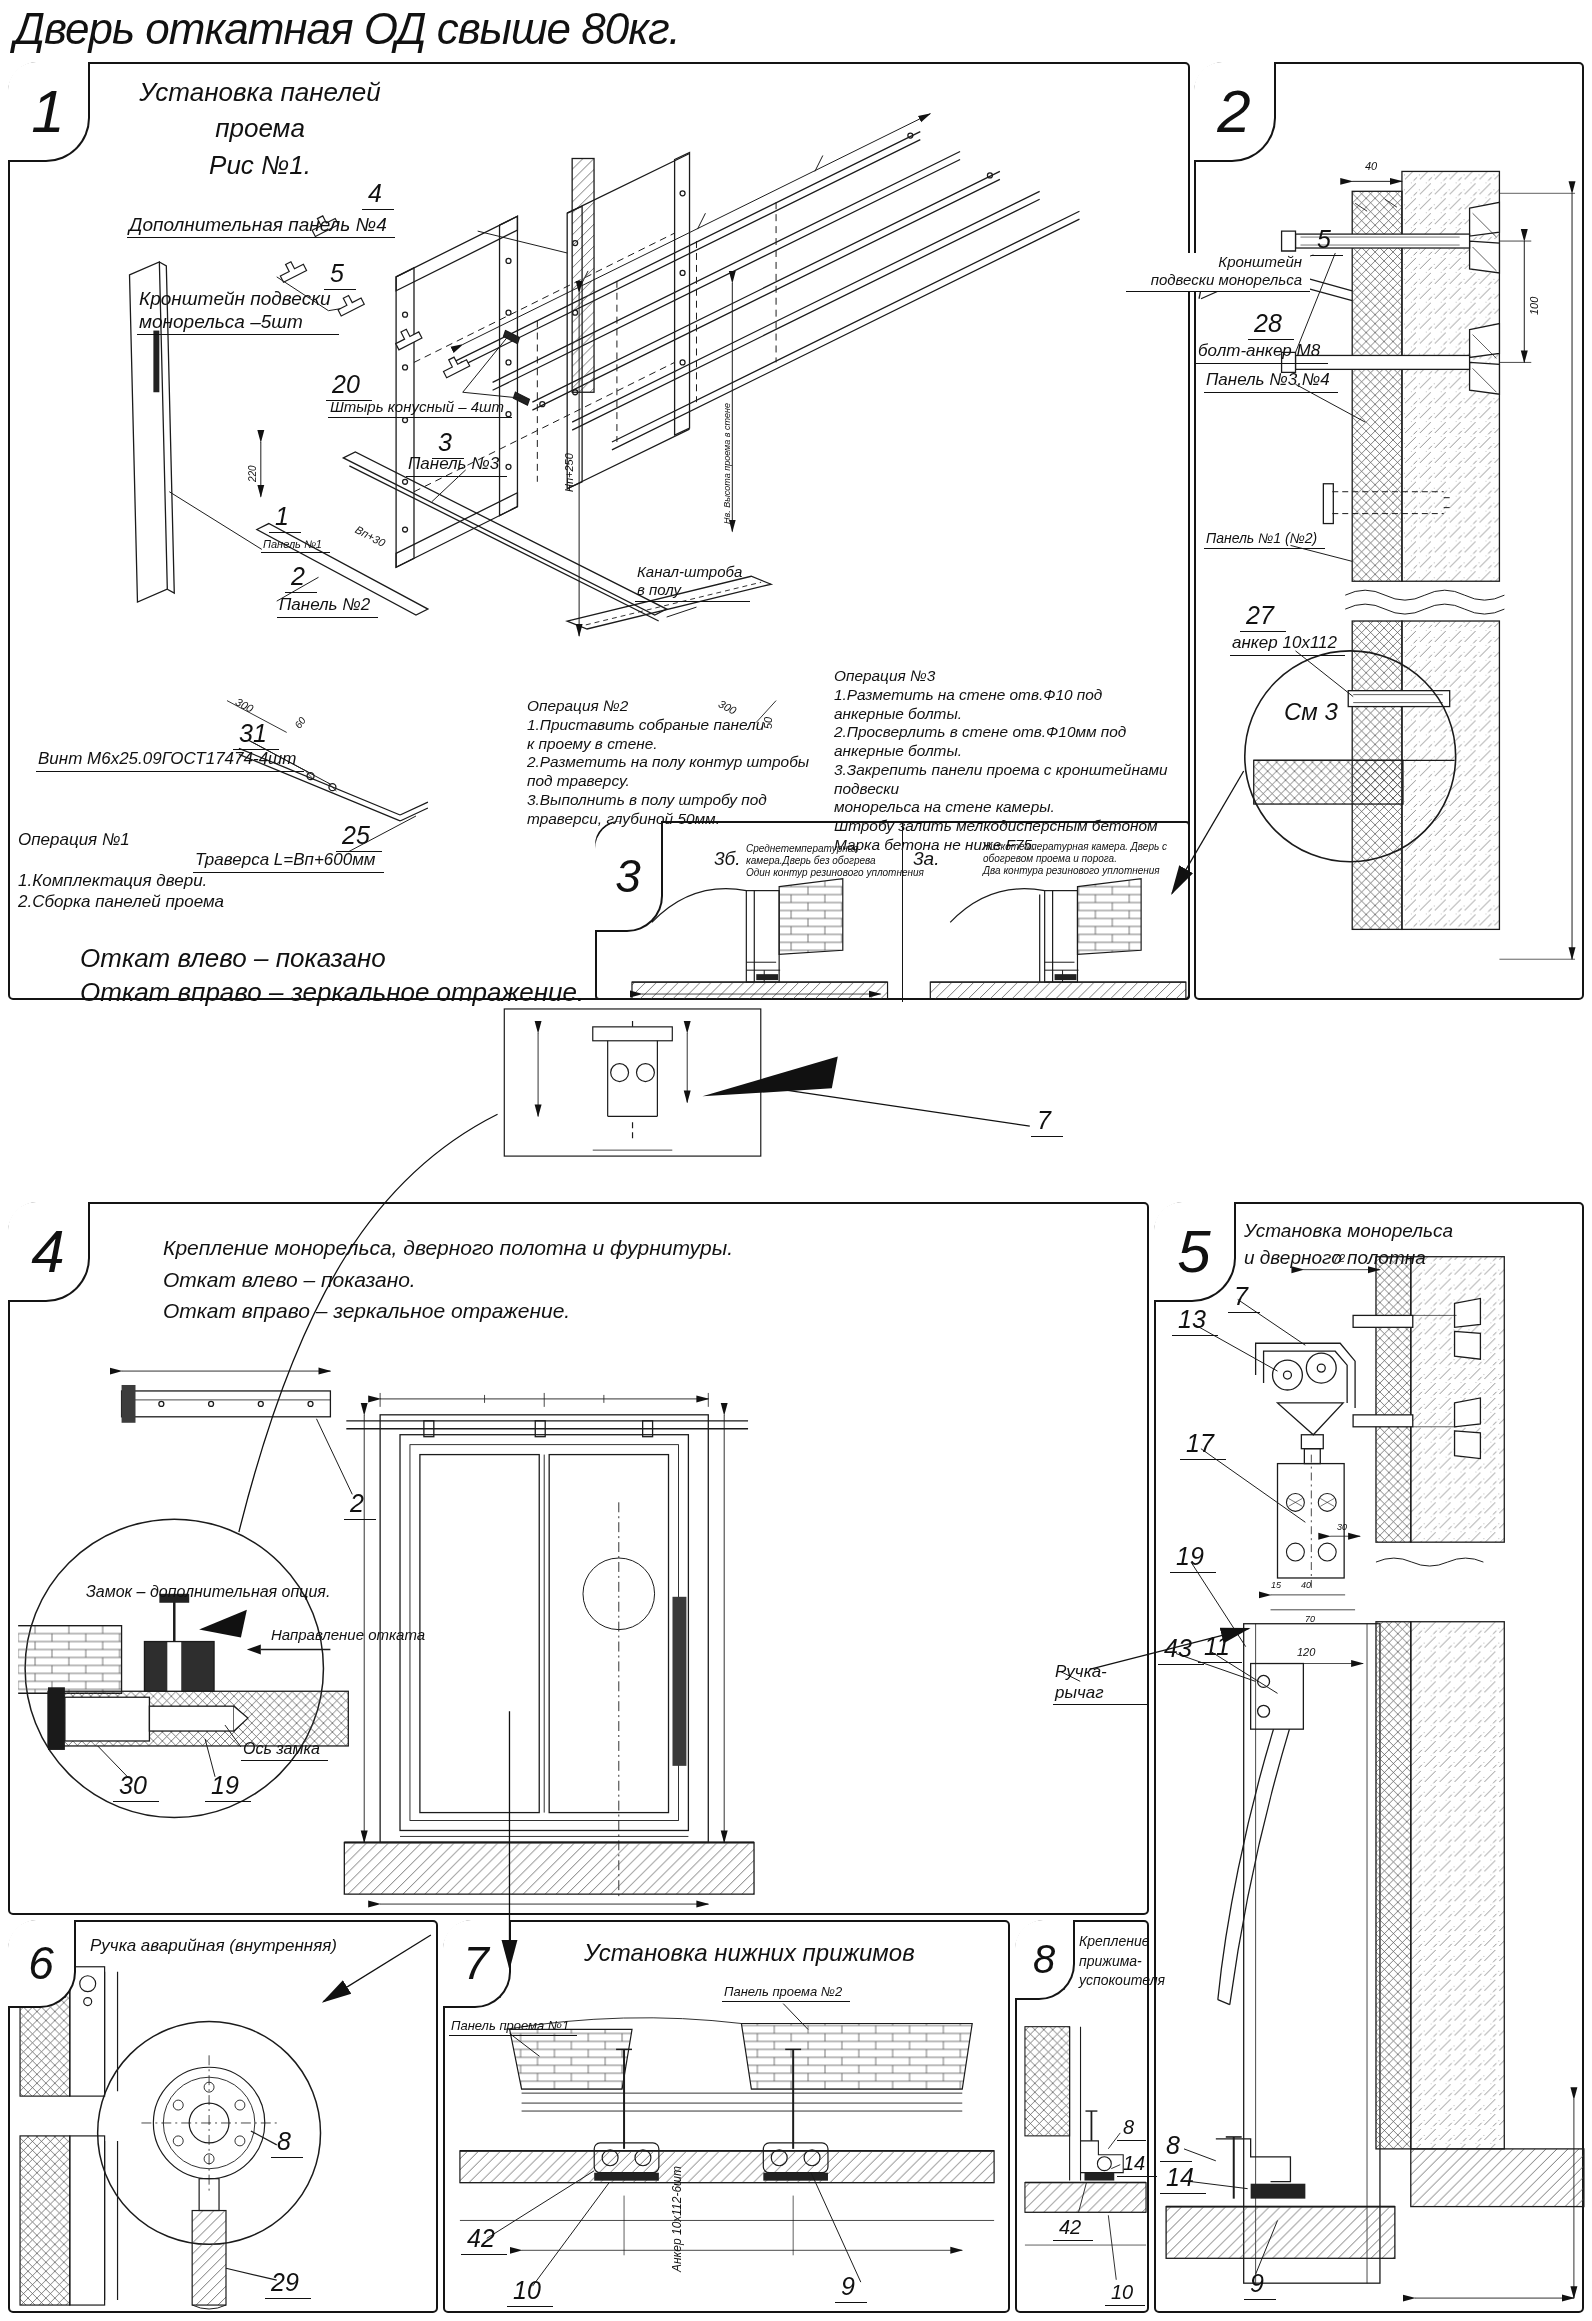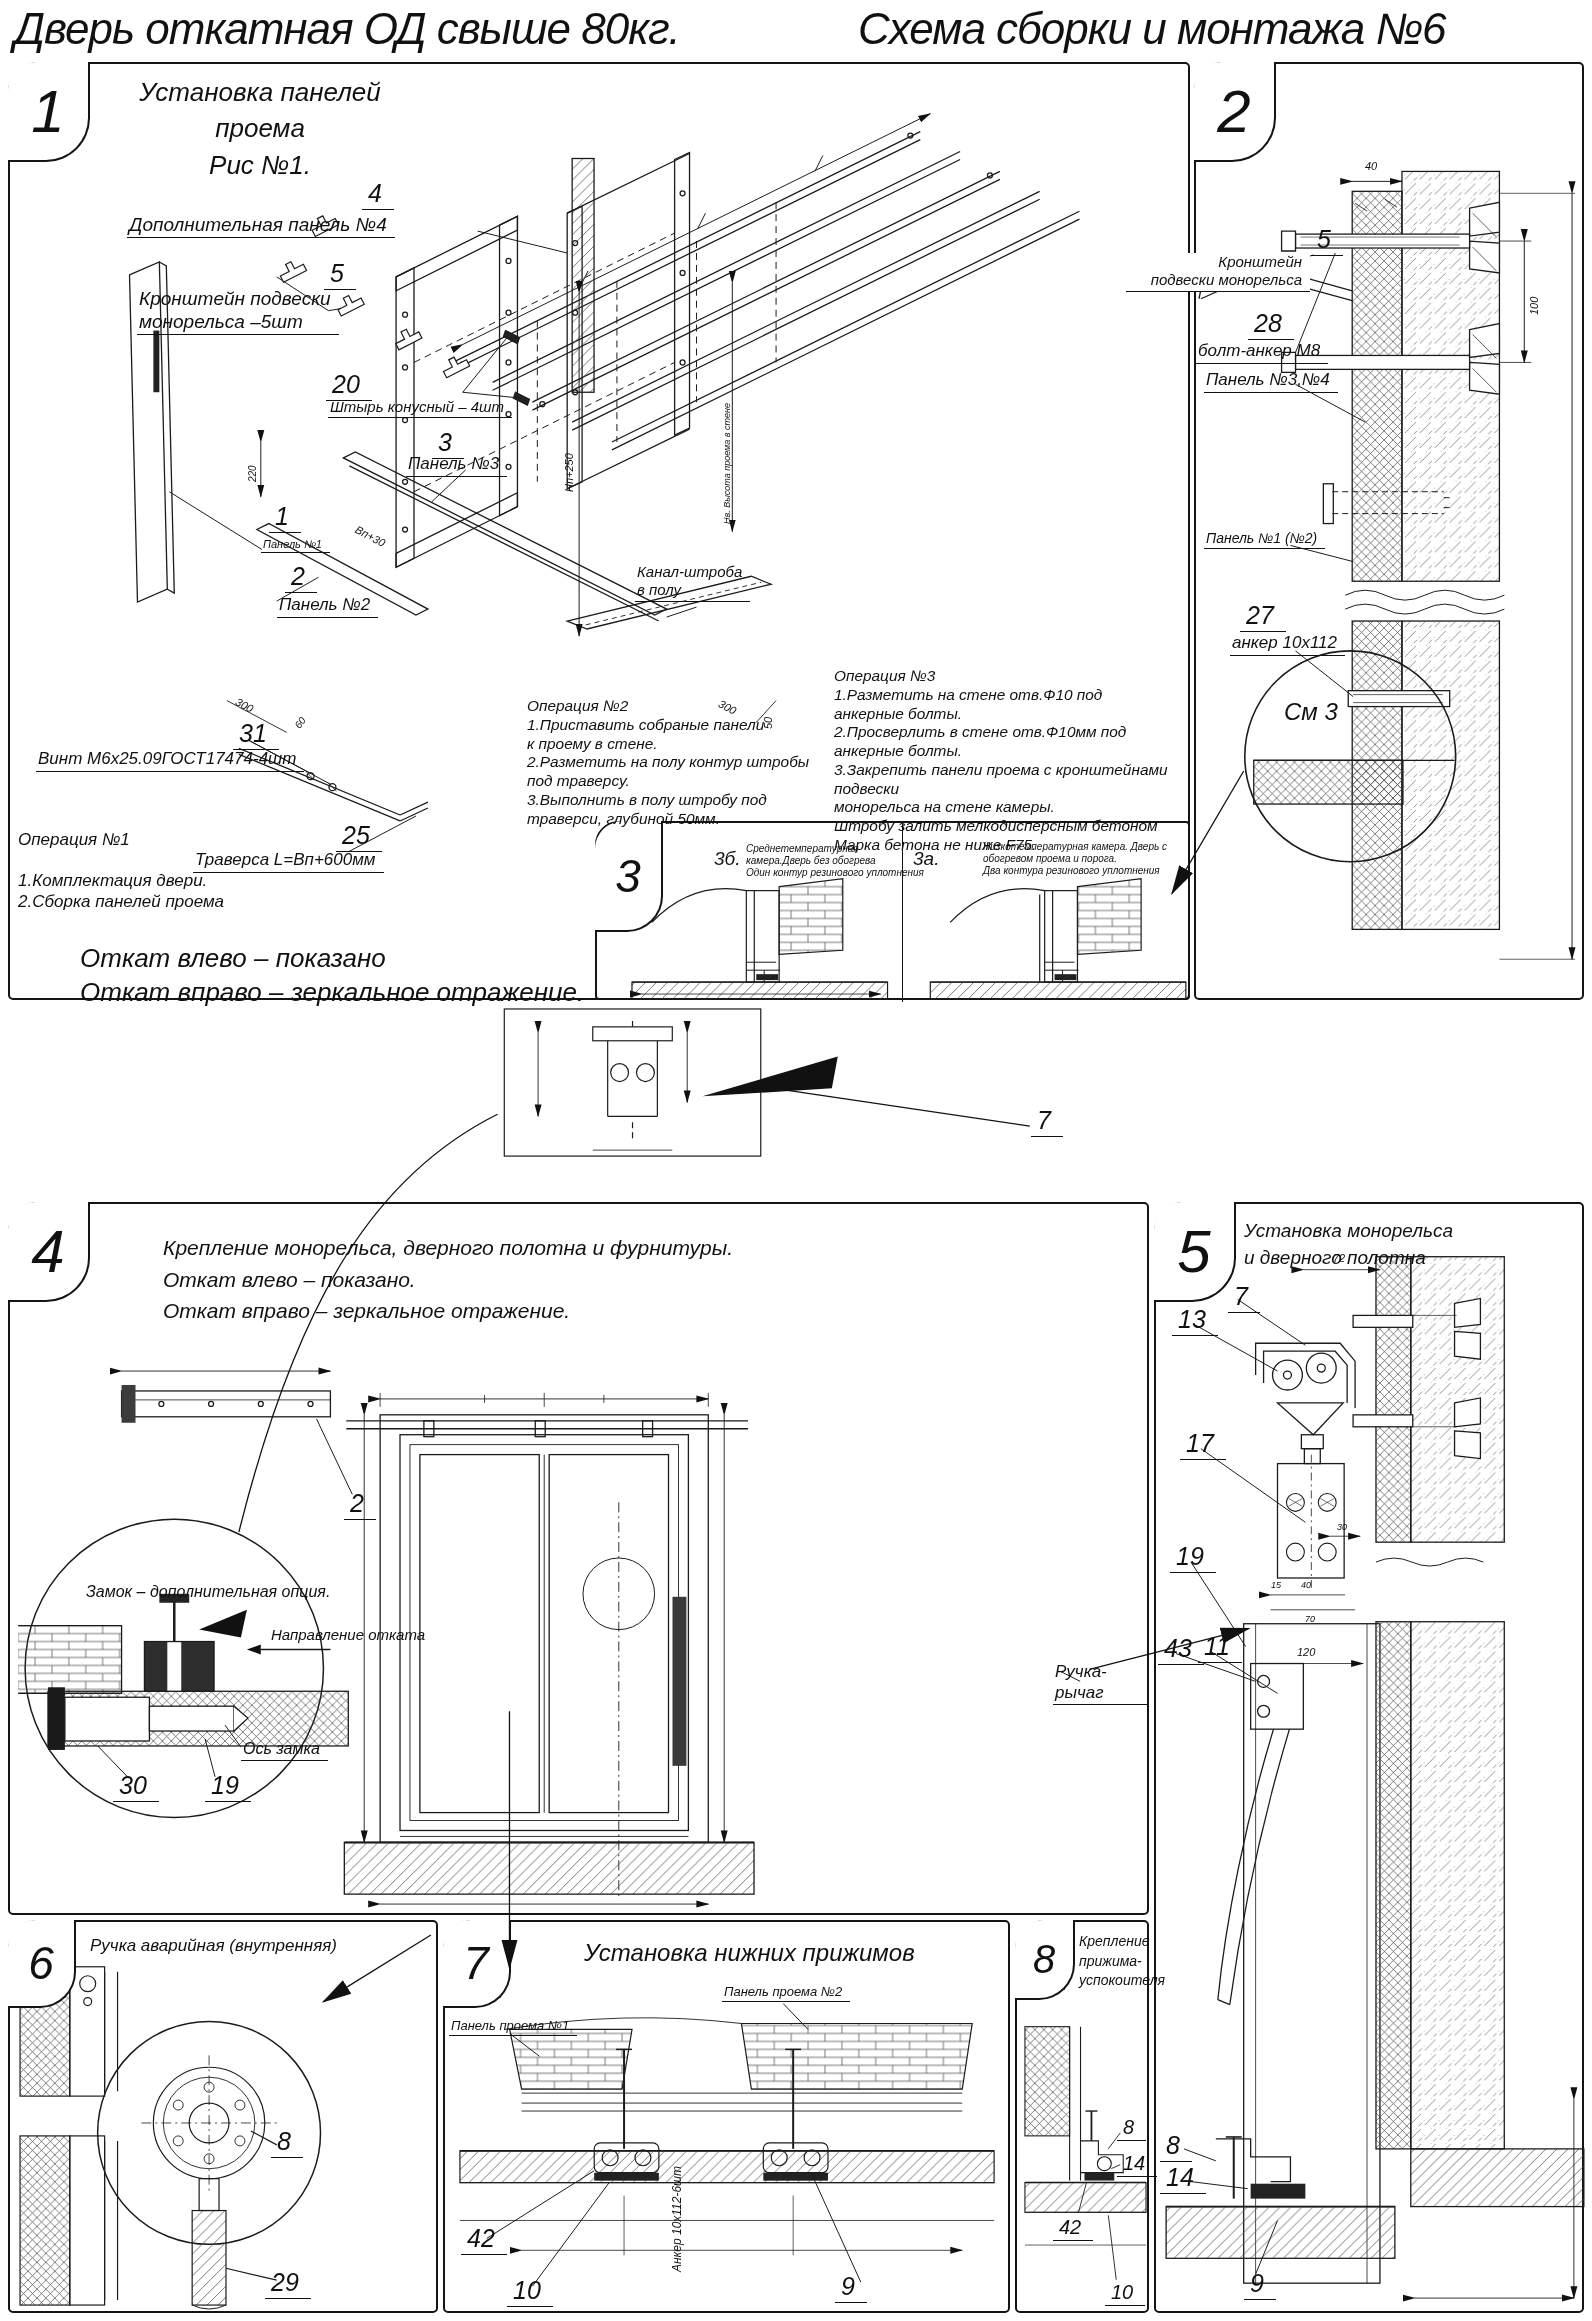--- a/index.html
+++ b/index.html
@@ -47,21 +47,20 @@
         <path d="M0 3L30 11L0 19Z" fill="#111"></path>
       </marker>
       <marker id="da" markerWidth="13" markerHeight="9" refX="12" refY="4.5" orient="auto" markerUnits="userSpaceOnUse">
         <path d="M0 1L13 4.5L0 8Z" fill="#111"></path>
       </marker>
     </defs>
   </svg>
 
   
   <div class="abs title" style="left:14px;top:4px;">Дверь откатная ОД свыше 80кг.</div>
-  <div class="abs title" style="left:858px;top:4px;">Схема сборки и монтажа №6</div>
 
   
   <div class="panel" style="left:8px;top:62px;width:1182px;height:938px;">
     <div class="pnum">1</div>
     <div class="hdr" style="left:86px;top:10px;width:328px;text-align:center;font-size:26px;">Установка панелей проема
 Рис №1.</div>
 
     <svg class="draw" width="1182" height="938" viewBox="0 0 1188 943">
       <g stroke="#1b1b1b" stroke-width="1.3" fill="none">
 

